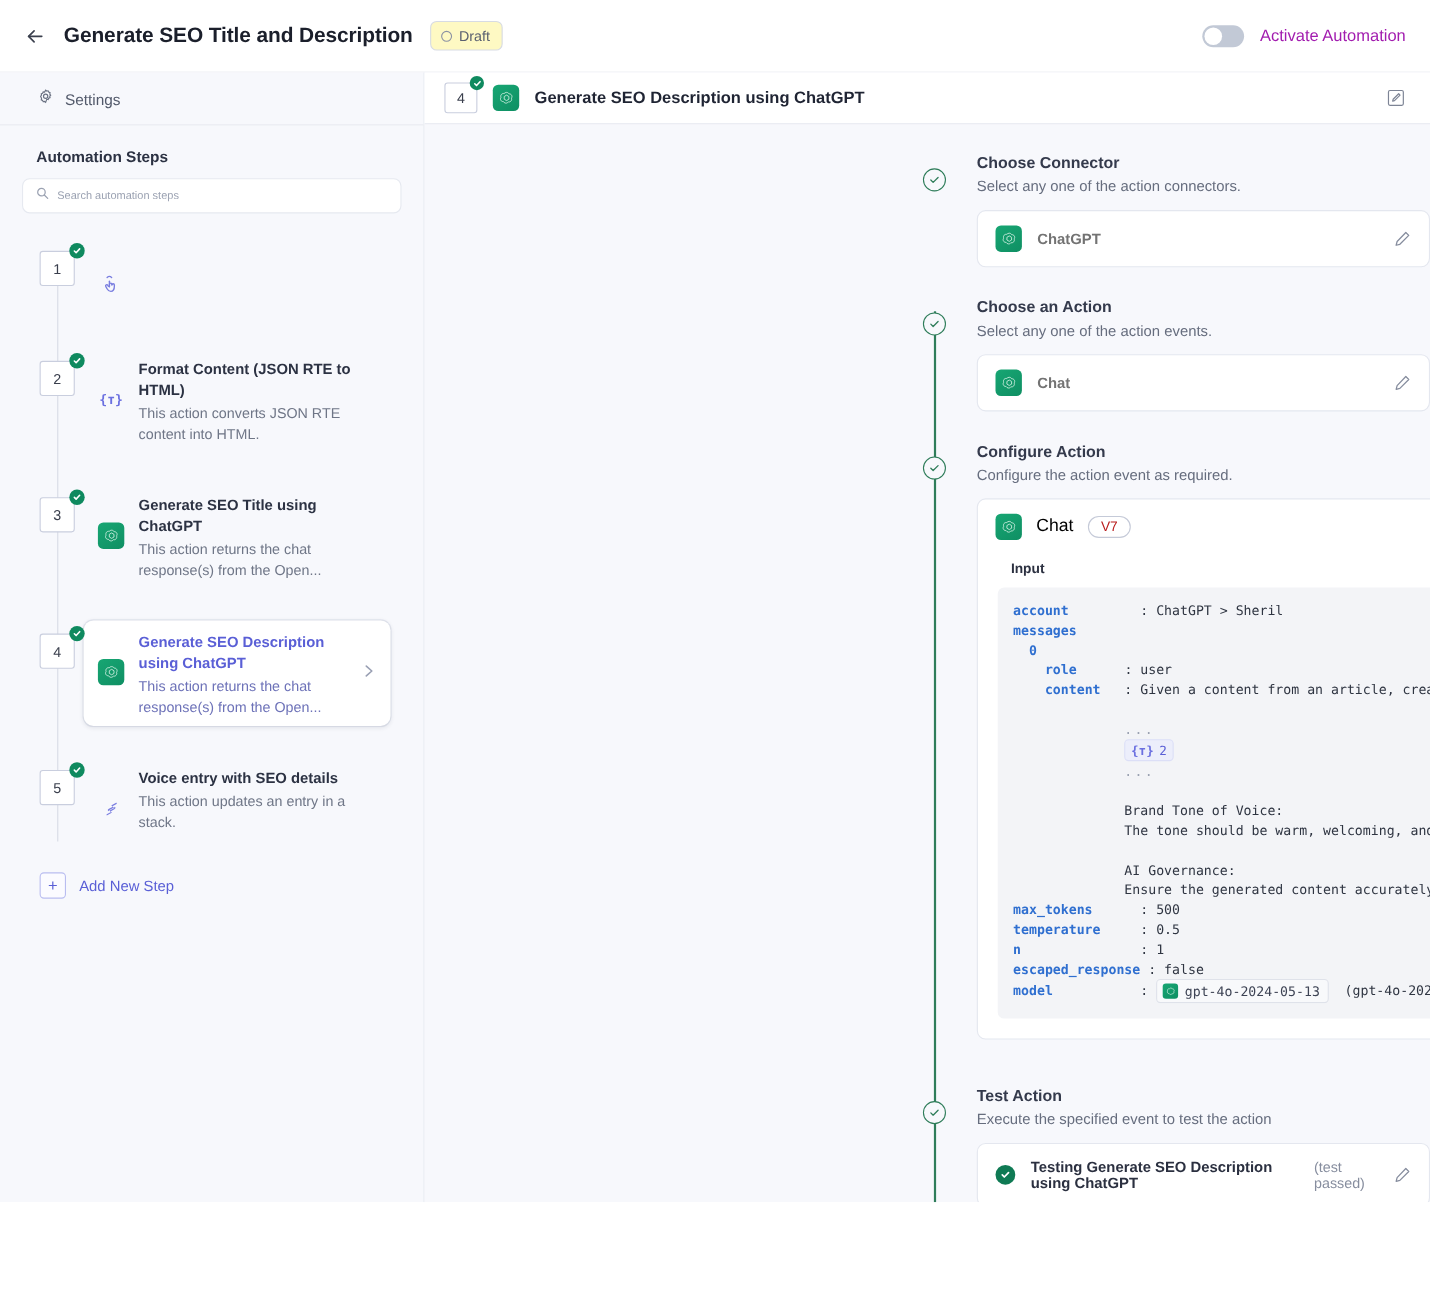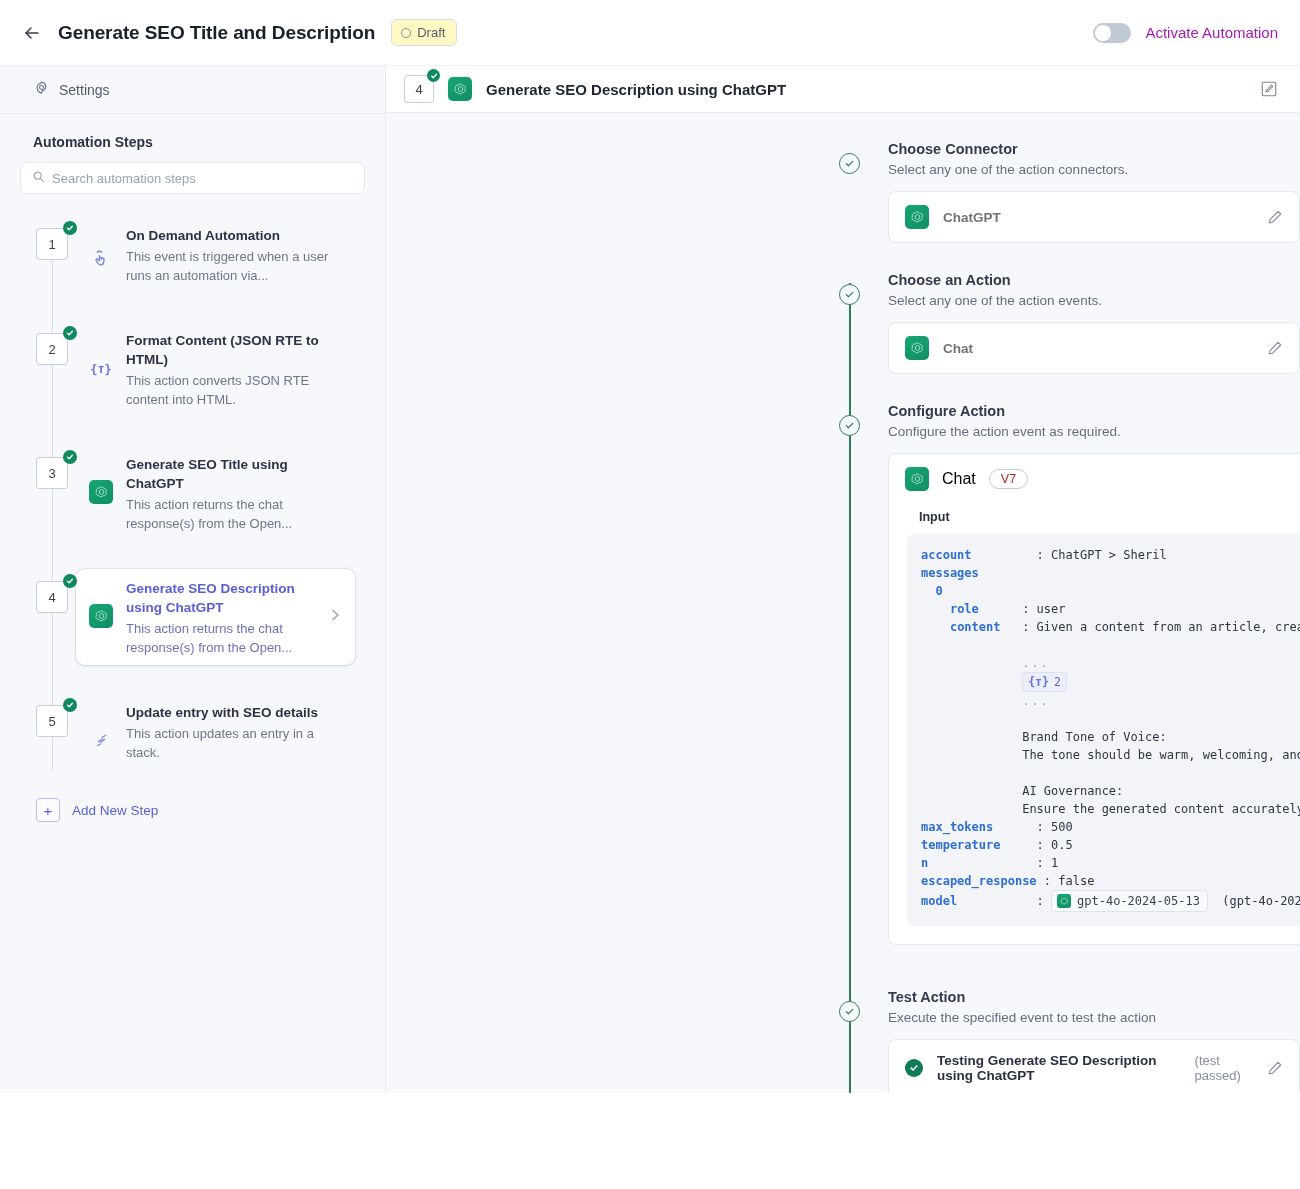--- a/index.html
+++ b/index.html
@@ -88,21 +88,21 @@
   }
   .search-box {
     height: 32px; background: #ffffff;
     border: 1px solid #e6e9f0; border-radius: 7px;
     display: flex; align-items: center; gap: 7px;
     padding: 0 11px; margin: 0 4px 22px 4px;
   }
   .search-box input {
     border: none; outline: none; background: transparent;
     font-family: "Liberation Sans", sans-serif;
-    font-size: 13px; color: #0f766e; width: 100%;
+    font-size: 10px; color: #0f766e; width: 100%;
   }
   .search-box input::placeholder { color: #9ba2b2; }
 
   
   .steps { position: relative; padding-left: 0; }
   .rail {
     position: absolute; left: 36px; top: 28px; bottom: 52px;
     width: 1px; background: #d7dbe5;
   }
   .step-row {
@@ -323,24 +323,20 @@
             </div>
             <div class="step-card">
               <div class="step-icon small">
                 <svg width="18" height="18" viewBox="0 0 20 20" fill="none" stroke="#7b7fe0" stroke-width="1.4" stroke-linecap="round" stroke-linejoin="round">
                     <path d="M6 2.5a3.2 3.2 0 014.5 0"></path>
                     <path d="M8.3 6.3V12"></path>
                     <path d="M8.3 9.4c0-.7.6-1.2 1.3-1.2s1.2.5 1.2 1.2v.5"></path>
                     <path d="M10.8 10c0-.7.6-1.2 1.3-1.2s1.2.5 1.2 1.2v1.4c0 2.6-1.2 5.1-3.6 5.1-1.9 0-2.9-1-3.8-2.6l-1.3-2.4c-.3-.6-.1-1.3.5-1.6.6-.3 1.3 0 1.6.5l.6 1"></path>
                   </svg>
               </div>
-              <div class="step-text">
-                <div class="step-title">On Demand Automation</div>
-                <div class="step-desc">This event is triggered when a user runs an automation via...</div>
-              </div>
             </div>
           </div>
 
           <div class="step-row">
             <div class="step-num-wrap">
               <div class="step-num">2</div>
               <div class="step-check">
                 <svg width="8" height="8" viewBox="0 0 10 10" fill="none" stroke="#fff" stroke-width="1.8" stroke-linecap="round" stroke-linejoin="round">
                     <path d="M2 5.2l2 2 4-4.4"></path>
                   </svg>
@@ -424,21 +420,21 @@
               </div>
             </div>
             <div class="step-card">
               <div class="step-icon">
                 <svg width="19" height="19" viewBox="0 0 20 20" fill="#7b7fe0">
                     <path d="M13.8 4.2L9.5 6.6l2 .9-4.1 2.3c-1.3.7-1.5 1.6-.3 2.3l.9-1.3 4.3-2.4-2-.9 4-2.2c1.1-.6 1-1.7-.5-1.1z"></path>
                     <path d="M6.2 15.8l4.3-2.4-2-.9 4.1-2.3c1.3-.7 1.5-1.6.3-2.3l-.9 1.3-4.3 2.4 2 .9-4 2.2c-1.1.6-1 1.7.5 1.1z"></path>
                   </svg>
               </div>
               <div class="step-text">
-                <div class="step-title">Update entry with SEO details</div>
+                <div class="step-title">Voice entry with SEO details</div>
                 <div class="step-desc">This action updates an entry in a stack.</div>
               </div>
             </div>
           </div>
 
           <div class="add-step">
             <span class="add-box">+</span>
             <span class="add-label">Add New Step</span>
           </div>
         </div>

